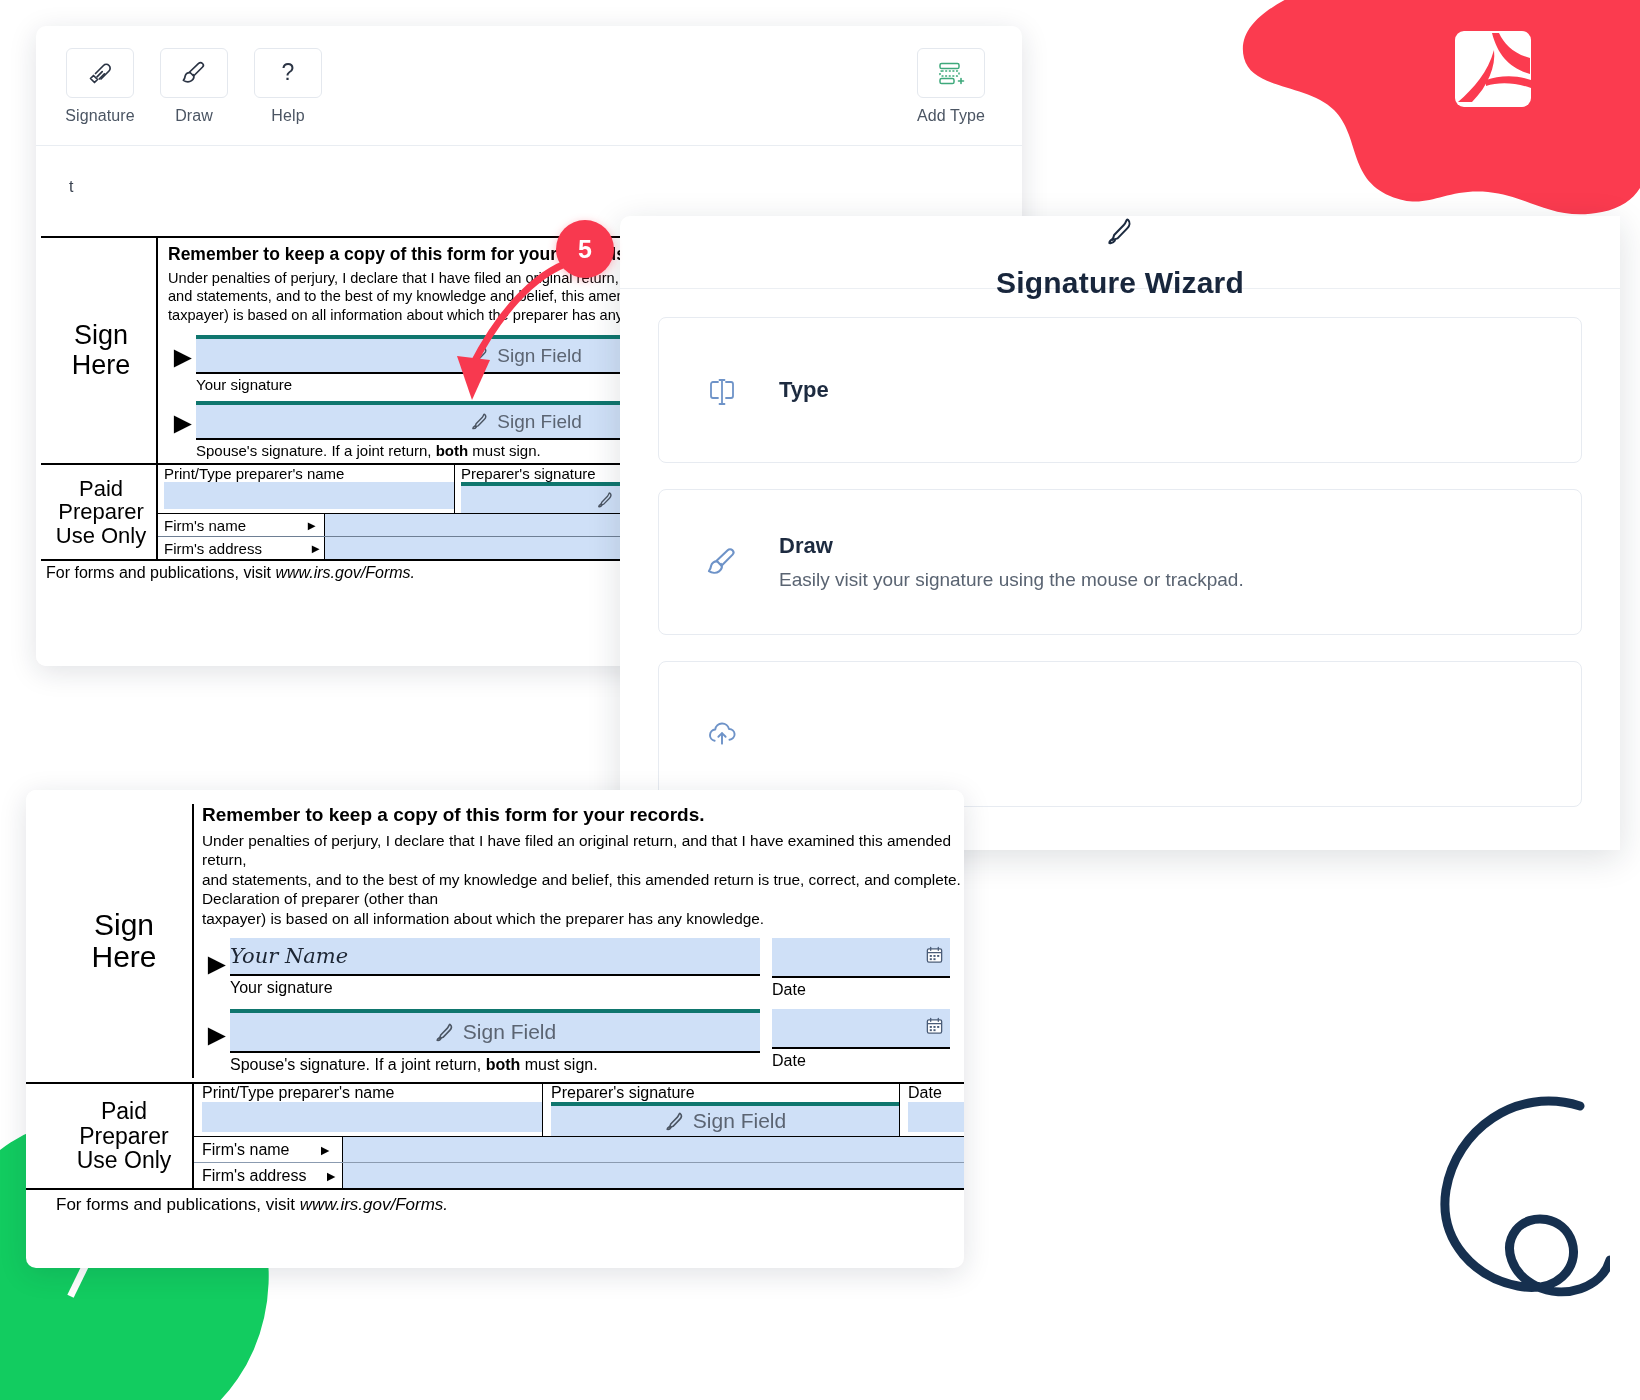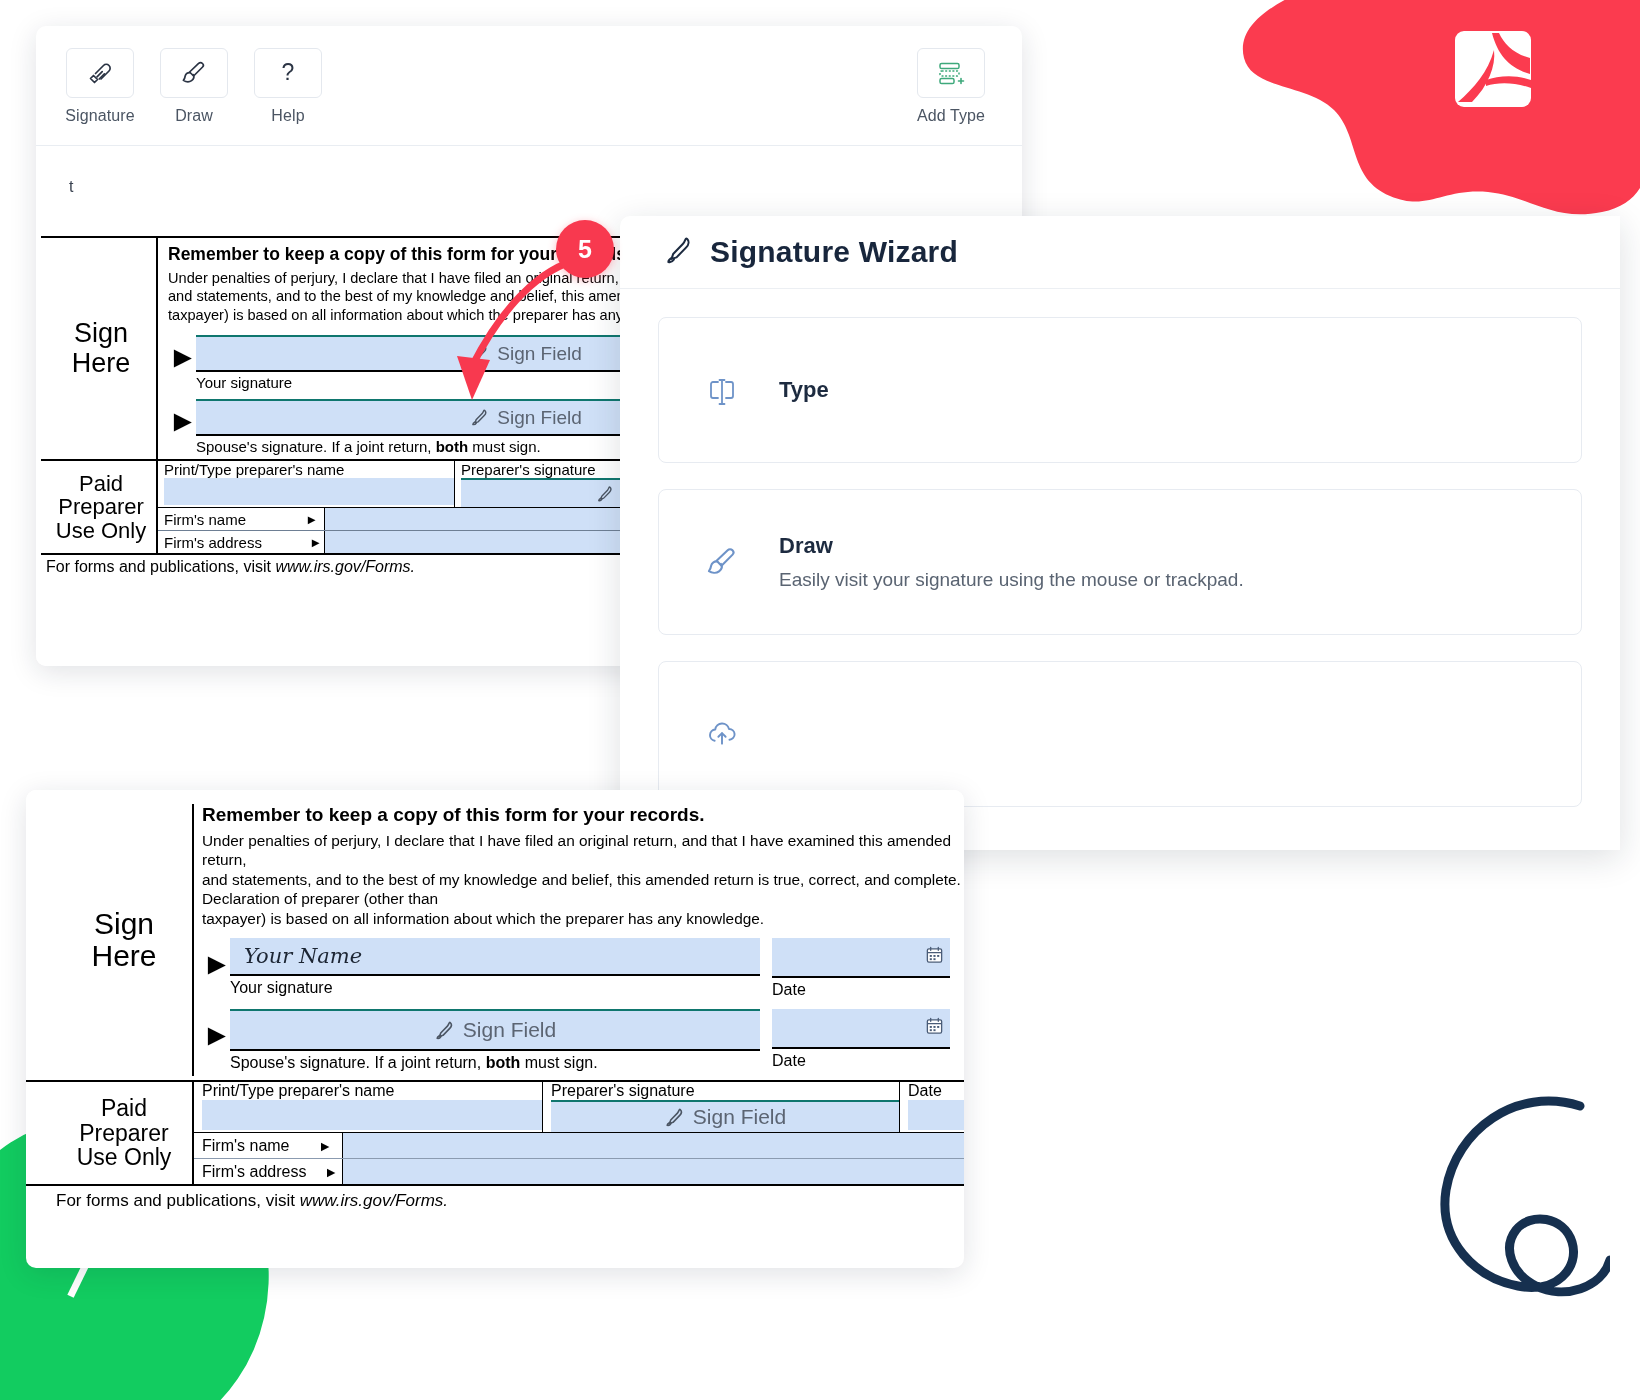--- a/index.html
+++ b/index.html
@@ -66,21 +66,21 @@
   .frm-leftcell{
     box-sizing:border-box;
     border-right:2px solid #000;
     display:flex; flex-direction:column; justify-content:center;
   }
   .frm-bigtitle{font-weight:normal; line-height:1.08;text-align:center;}
   .frm-head{font-weight:bold;}
   .frm-legal{line-height:1.26;}
   .frm-caret{font-size:30px; line-height:0; color:#000;}
   .sigbox{
-    background:#cfe0f7; border-top:2px solid #0f766e;
+    background:#cfe0f7; border-top:4px solid #0f766e;
     display:flex; align-items:center; justify-content:center;
     color:#5b6472; cursor:pointer;
   }
   .sigbox .pen{margin-right:8px; display:inline-flex;}
   .sig-underline{border-bottom:2px solid #000;}
   .fld-caption{font-size:15px;}
   .blue-fill{background:#cfe0f7;}
   .datebox{
     background:#cfe0f7; position:relative; cursor:pointer;
   }
@@ -105,21 +105,21 @@
 
   
   .wizard{
     position:absolute; left:620px; top:216px; width:1000px; height:634px;
     background:#fff; border-radius:10px 0 0 10px;
     box-shadow:0 8px 34px rgba(22,34,51,.14);
     overflow:hidden;
   }
   .wizard-head{
     height:72px; display:flex; align-items:center; gap:16px;
-    padding:0 44px; border-bottom:1px solid #eceff3;
+    padding:0 44px; border-bottom:1px solid #eceff3;flex-direction:column;
   }
   .wizard-title{font-size:30px; font-weight:bold; color:#18263c; letter-spacing:.2px;}
   .wizard-body{padding:28px 38px 0 38px;}
   .opt-card{
     border:1px solid #e7ebf1; border-radius:8px;
     height:146px; display:flex; align-items:center; gap:38px;
     padding:0 44px; margin-bottom:26px; box-sizing:border-box;
     cursor:pointer; background:#fff;
   }
   .opt-ico{width:38px; display:flex; align-items:center; justify-content:center;}
@@ -419,21 +419,21 @@
         <div class="frm-head" style="font-size:19px; margin-bottom:5px;">Remember to keep a copy of this form for your records.</div>
         <div class="frm-legal" style="font-size:15.4px;">
           <div>Under penalties of perjury, I declare that I have filed an original return, and that I have examined this amended return,</div>
           <div>and statements, and to the best of my knowledge and belief, this amended return is true, correct, and complete. Declaration of preparer (other than</div>
           <div>taxpayer) is based on all information about which the preparer has any knowledge.</div>
         </div>
 
         <div style="display:flex; align-items:flex-start; margin-top:10px;">
           <div class="frm-caret" style="width:28px;padding-top:26px;">►</div>
           <div style="width:530px;">
-            <div class="blue-fill sig-underline" style="height:38px; display:flex; align-items:center; padding-left:14px; box-sizing:border-box;">
+            <div class="blue-fill sig-underline" style="height:38px; display:flex; align-items:center; box-sizing:border-box;">
               <span class="script-sign" style="font-size:21px;">Your Name</span>
             </div>
             <div class="fld-caption" style="font-size:16px;margin-top:3px;">Your signature</div>
           </div>
           <div style="width:178px; margin-left:12px;">
             <div class="datebox sig-underline" style="height:38px;">
               <span class="cal">
                 <svg width="19" height="19" viewBox="0 0 20 20">
                   <rect x="2.5" y="3.5" width="15" height="14" rx="1.6" fill="#fff" stroke="#4b5d78" stroke-width="1.4"></rect>
                   <path d="M2.5 7.5 H17.5" stroke="#4b5d78" stroke-width="1.4"></path>

